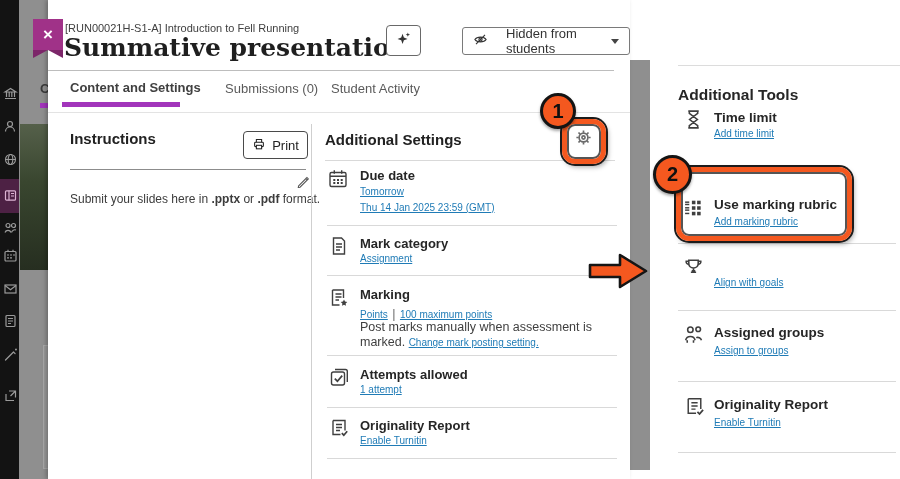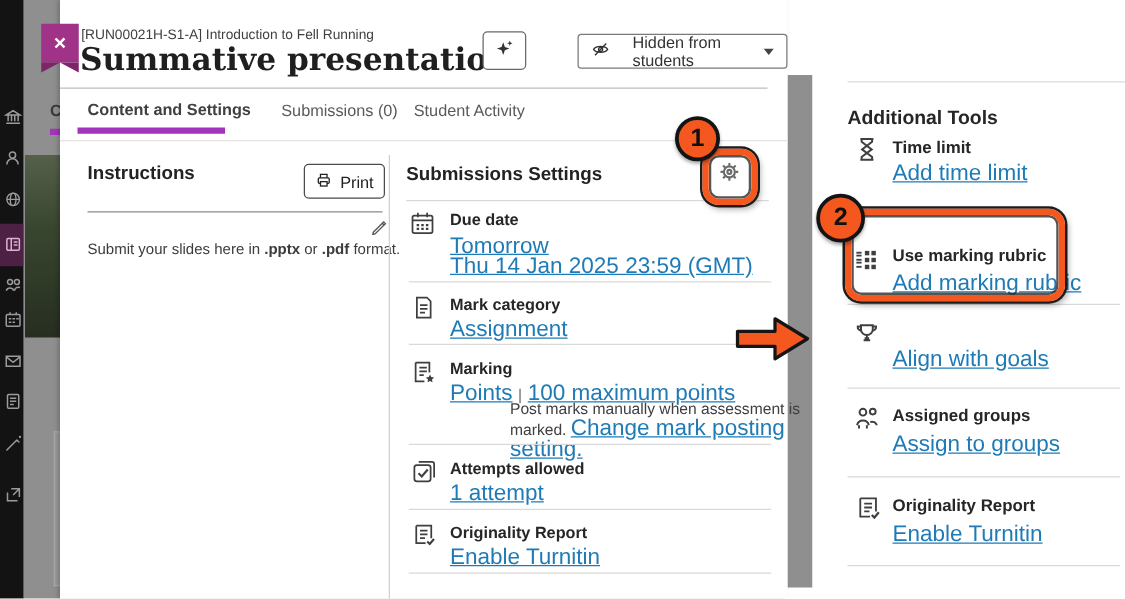--- a/index.html
+++ b/index.html
@@ -33,22 +33,22 @@
   .hr{background:#bdbdbd;height:1px;}
   .hr-light{background:#e3e3e3;height:1px;}
   .tab{font-size:13px;color:#5a5a5a;cursor:pointer;}
   .tab.active{font-weight:bold;color:#404040;}
   .tab-underline{left:14px;top:102px;width:118px;height:5px;background:#a235bb;}
   .sec-head{font-size:15px;font-weight:600;color:#222;}
   .btn{border:1px solid #4a4a4a;border-radius:4px;background:#fff;display:flex;align-items:center;justify-content:center;gap:6px;
        font-size:13px;color:#222;cursor:pointer;}
   .body-text{font-size:12px;color:#3c3c3c;white-space:nowrap;}
   .row-title{font-size:13px;font-weight:bold;color:#262626;}
-  a.lnk{font-size:18px;color:#1f7bb6;text-decoration:underline;cursor:pointer;}
-  .note{font-size:12.5px;color:#3f3f3f;line-height:15px;margin-left:48px;}
+  a.lnk{font-size:10px;color:#1f7bb6;text-decoration:underline;cursor:pointer;}
+  .note{font-size:12.5px;color:#3f3f3f;line-height:15px;}
   .sep{color:#6b6b6b;font-size:12.5px;}
   .vdiv{width:1px;background:#cfcfcf;}
   .icon{color:#3f3f3f;}
   
   .tools{left:650px;top:60px;width:250px;height:410px;background:#fff;z-index:3;}
   .tools-head{font-size:15.5px;font-weight:700;color:#262626;}
   .t-title{font-size:13.5px;font-weight:bold;color:#262626;}
   
   .ann-circle{border:3.5px solid #141414;background:#f4581f;border-radius:50%;display:flex;align-items:center;justify-content:center;
        font-size:20px;font-weight:bold;color:#101010;z-index:9;box-shadow:0 2px 3px rgba(0,0,0,.35);}
@@ -175,21 +175,21 @@
       <svg viewBox="0 0 16 16" width="14" height="14" fill="none" stroke="#555" stroke-width="1.2">
           <path d="M3 13.5 l-.4 .4 M3 13.5 L11.3 5.2 l1.6 1.6 L4.6 15.1 l-2 .4 .4 -2z M11.3 5.2 l1.2-1.2 1.6 1.6 -1.2 1.2"></path>
         </svg>
     </span>
     <div class="abs body-text" style="left:22px;top:192px">
       <span>Submit your slides here in </span><b>.pptx</b><span> or </span><b>.pdf</b><span> format.</span>
     </div>
 
     <div class="abs vdiv" style="left:263px;top:124px;height:355px"></div>
 
-    <div class="abs sec-head" style="left:277px;top:131px">Submissions Settings</div>
+    <div class="abs sec-head" style="left:277px;top:131px">Additional Settings</div>
     <span class="abs" style="left:524px;top:126px;color:#6a6a6a">
       <svg viewBox="0 0 22 22" width="23" height="23" fill="none" stroke="currentColor" stroke-width="1.6">
           <circle cx="11" cy="11" r="4.2"></circle>
           <circle cx="11" cy="11" r="1.5"></circle>
           <path d="M11 4.2v2.2 M11 15.6v2.2 M4.2 11h2.2 M15.6 11h2.2 M6.2 6.2l1.5 1.5 M14.3 14.3l1.5 1.5 M15.8 6.2l-1.5 1.5 M7.7 14.3l-1.5 1.5"></path>
         </svg>
     </span>
     <div class="abs hr-light" style="left:277px;top:160px;width:290px;background:#d9d9d9"></div>
 
     <span class="abs icon" style="left:279px;top:168px">

